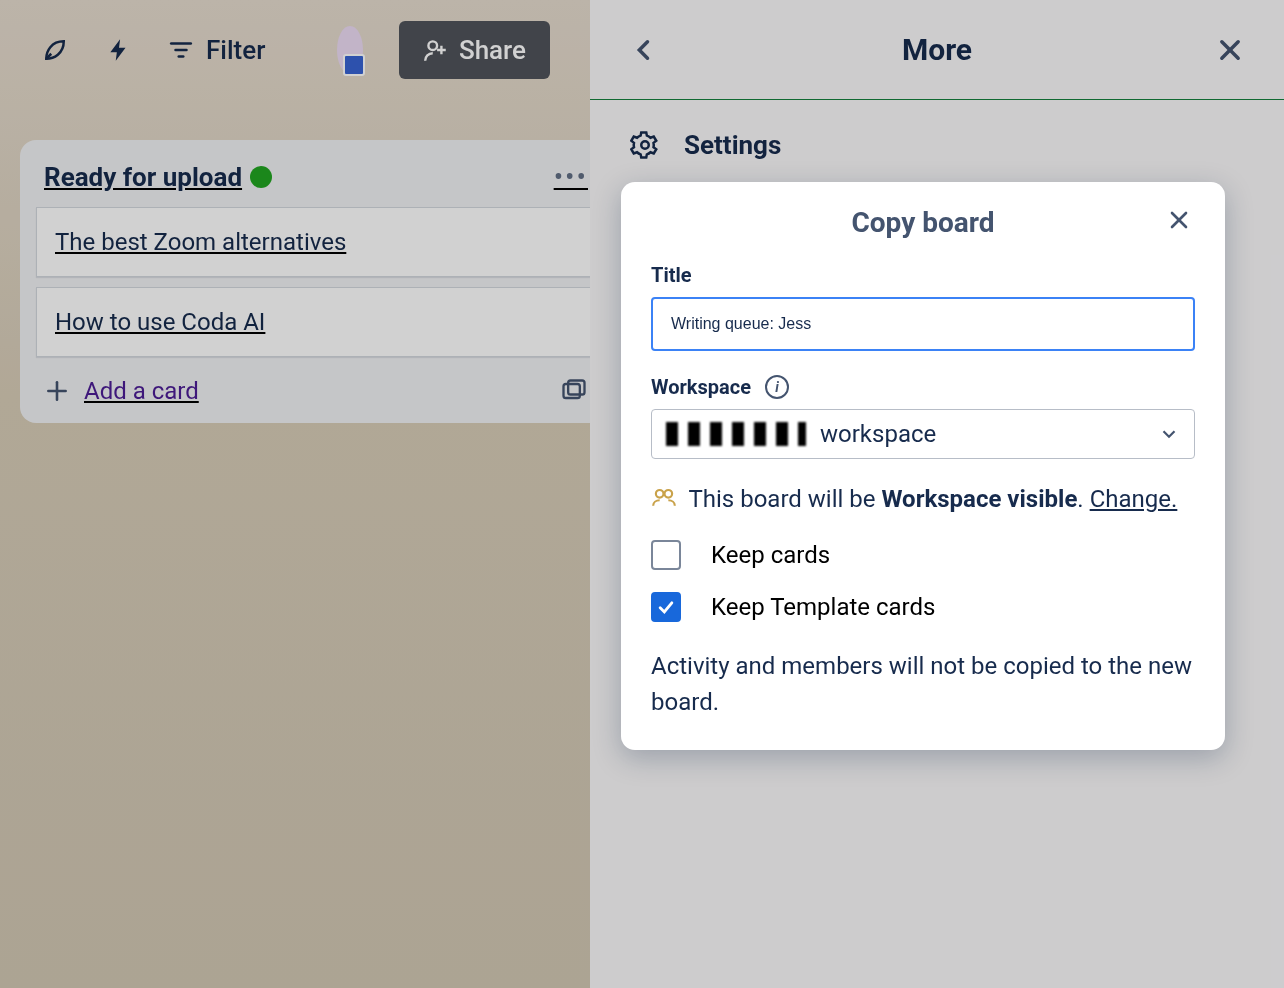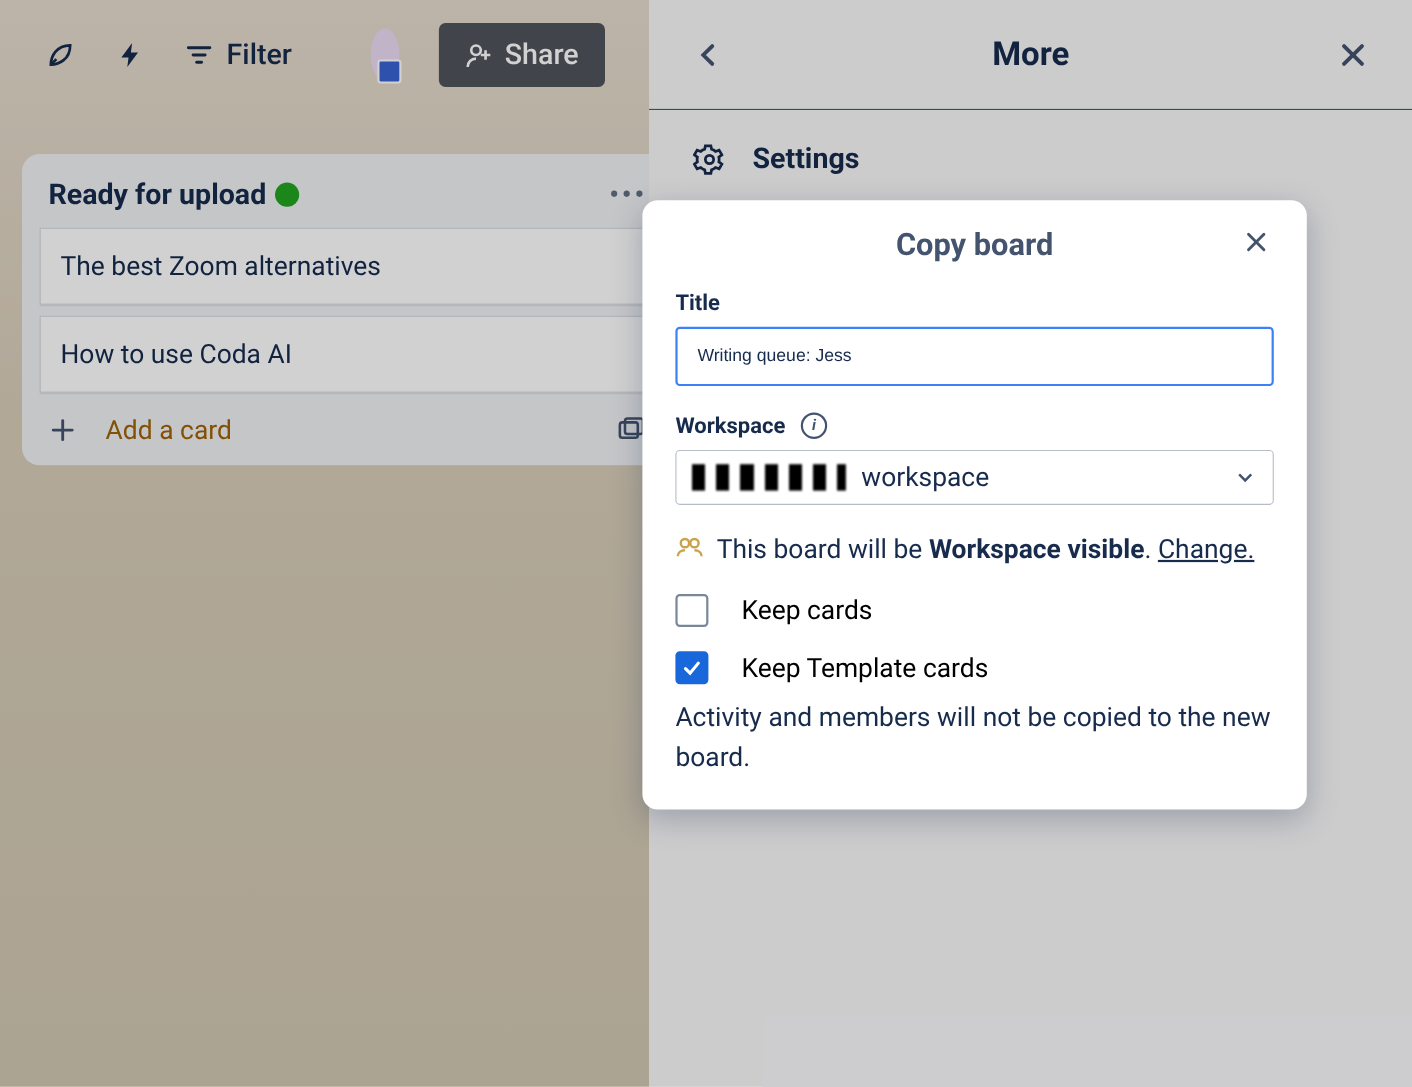--- a/index.html
+++ b/index.html
@@ -10,56 +10,56 @@
   .board-area { flex: 1; position: relative; background: linear-gradient(#e6dccf,#d8cdb8 40%,#d2c8b4); }
   .board-overlay { position:absolute; inset:0; background: rgba(0,0,0,0.18); }
   .toolbar { position:absolute; top:0; left:0; right:0; height:100px; display:flex; align-items:center; padding:0 40px; gap:36px; }
   .toolbar .spacer { flex:1; }
   .tb-icon { width:32px; height:32px; color:#172b4d; display:flex; align-items:center; justify-content:center; }
   .filter-btn { display:flex; align-items:center; gap:12px; color:#172b4d; font-size:26px; font-weight:500; }
   .avatar { width:48px; height:48px; border-radius:50%; background:#f4e6f9 radial-gradient(circle at 50% 35%, #2b1a1a 0 18%, transparent 19%), radial-gradient(circle at 50% 85%, #1a1a1a 0 28%, transparent 29%); background-color:#eddcf4; position:relative; }
   .avatar::after{content:"";position:absolute;bottom:-2px;right:-2px;width:18px;height:18px;background:#3763d4;border:2px solid #fff;border-radius:3px;}
   .share-btn { background:#50545b; color:#fff; border-radius:6px; padding:14px 24px; display:flex; align-items:center; gap:10px; font-size:26px; font-weight:500; }
 
-  .list-card { position:absolute; top:140px; left:20px; width:592px; background:#f1f2f4; border-radius:16px; padding:20px 16px 14px; }
+  .list-card { position:absolute; top:140px; left:20px; width:592px; background:#f1f2f4; border-radius:16px; padding:20px 16px 14px;text-decoration:underline; }
   .list-head { display:flex; justify-content:space-between; align-items:center; padding:0 8px 14px; }
   .list-title { font-size:26px; font-weight:700; color:#172b4d; display:flex; align-items:center; gap:8px; }
   .green-dot{width:22px;height:22px;background:#22a522;border-radius:50%;display:inline-block;}
   .list-menu{font-size:28px;color:#626F86;letter-spacing:2px;}
   .card-item { background:#fff; border:1px solid #d4d8de; border-radius:0; padding:20px 18px; margin-bottom:10px; font-size:24px; color:#172b4d; box-shadow:0 1px 1px rgba(9,30,66,.1);}
   .add-row{display:flex;align-items:center;justify-content:space-between;padding:10px 8px 4px;}
-  .add-card{display:flex;align-items:center;gap:26px;font-size:24px;color:#a16207;justify-content:flex-end;}
+  .add-card{display:flex;align-items:center;gap:14px;font-size:24px;color:#4c1d95;justify-content:flex-end;}
   .tmpl-icon{width:28px;height:28px;color:#44546F;}
 
   
   .side-panel { width:694px; background:#faf9fb; position:relative; }
   .side-overlay{position:absolute;inset:0;background:rgba(0,0,0,0.18);}
   .panel-head{display:flex;align-items:center;justify-content:space-between;height:100px;padding:0 36px;border-bottom:1px solid #15803d;}
   .panel-title{font-size:30px;font-weight:700;color:#172b4d;}
   .nav-btn{width:36px;height:36px;color:#44546F;display:flex;align-items:center;justify-content:center;}
   .settings-row{display:flex;align-items:center;gap:24px;padding:30px 40px;font-size:26px;font-weight:700;color:#172b4d;}
 
   
-  .modal{position:absolute; top:182px; left:584px; width:604px; background:#fff; border-radius:14px; box-shadow:0 8px 28px rgba(9,30,66,.25); padding:24px 30px 30px; z-index:10;}
+  .modal{position:absolute; top:182px; left:621px; width:604px; background:#fff; border-radius:14px; box-shadow:0 8px 28px rgba(9,30,66,.25); padding:24px 30px 30px; z-index:10;}
   .modal-head{position:relative;text-align:center;margin-bottom:18px;}
   .modal-title{font-size:28px;font-weight:700;color:#44546F;}
   .modal-close{position:absolute;right:0;top:2px;width:28px;height:28px;color:#44546F;}
   .field-label{font-size:20px;font-weight:700;color:#172b4d;margin:24px 0 10px;display:flex;align-items:center;gap:14px;}
   .text-input{width:100%;border:2px solid #3b82f6;border-radius:4px;padding:16px 18px;font-size:16px;color:#172b4d;outline:none;}
   .ws-select{width:100%;border:1px solid #b7bdc7;border-radius:4px;padding:10px 14px;font-size:24px;color:#172b4d;display:flex;align-items:center;gap:14px;position:relative;}
   .ws-logo{width:140px;height:24px;background:repeating-linear-gradient(90deg,#000 0 12px,transparent 12px 22px);filter:blur(1px);}
   .ws-chevron{margin-left:auto;color:#44546F;}
   .vis-text{font-size:24px;color:#172b4d;line-height:1.55;margin-top:22px;}
   .vis-text b{font-weight:700;}
   .vis-icon{color:#c9a24a;margin-right:6px;vertical-align:-3px;}
   .change-link{text-decoration:underline;cursor:pointer;}
   .check-row{display:flex;align-items:center;gap:30px;font-size:24px;color:#000000;margin-top:22px;}
   .chk{width:30px;height:30px;border:2px solid #7a8699;border-radius:4px;display:flex;align-items:center;justify-content:center;}
   .chk.checked{background:#1868db;border-color:#1868db;color:#fff;}
-  .hint{font-size:24px;color:#172b4d;line-height:1.5;margin-top:12px;}
+  .hint{font-size:24px;color:#172b4d;line-height:1.5;margin-top:26px;}
   .create-btn{margin-top:30px;background:#1868db;color:#fff;font-size:26px;font-weight:600;border:none;border-radius:6px;padding:16px 36px;}
   .info-icon{width:24px;height:24px;border:2px solid #44546F;border-radius:50%;display:inline-flex;align-items:center;justify-content:center;font-size:14px;font-weight:700;color:#44546F;font-style:italic;}
   svg{display:block}
 </style>
 </head>
 <body>
 
 <div class="board-area">
   <div class="toolbar">
     <div class="tb-icon">

